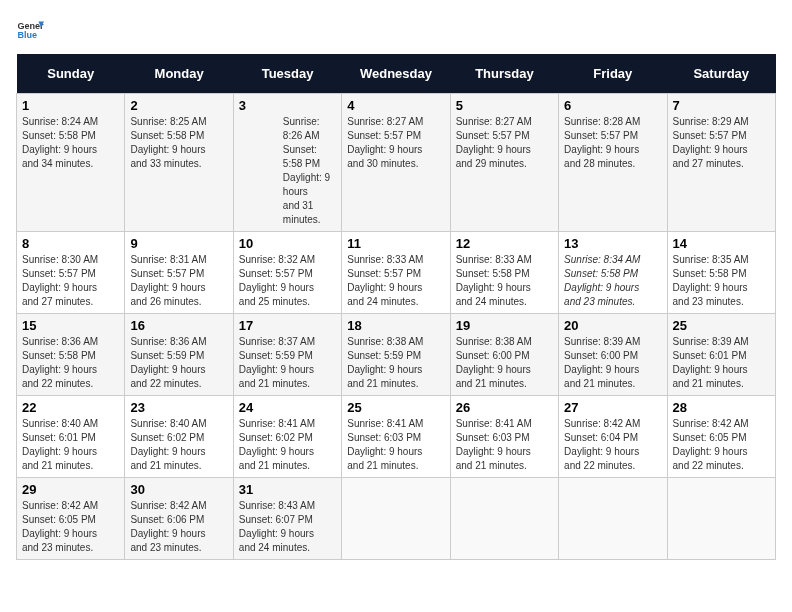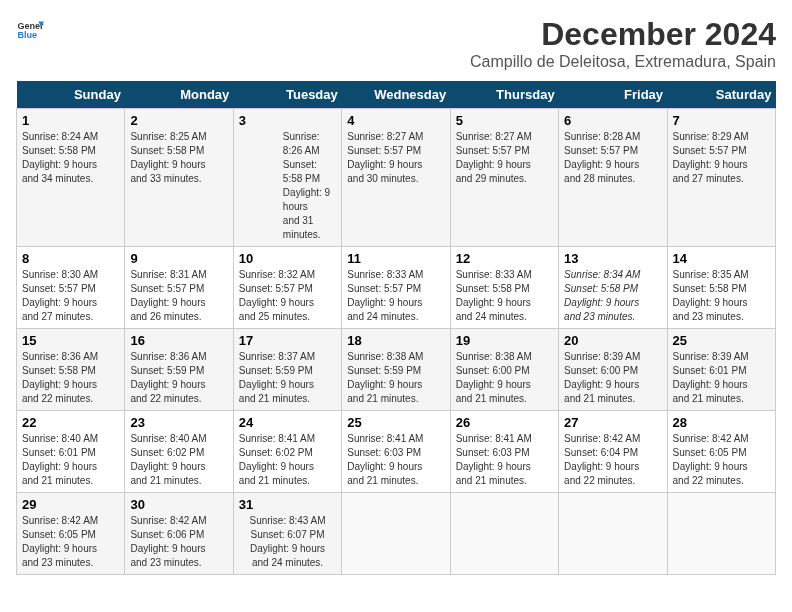--- a/index.html
+++ b/index.html
@@ -36,24 +36,24 @@
     .subtitle {
       font-size: 16px;
       color: #555;
     }
     table {
       width: 100%;
       border-collapse: collapse;
       font-size: 11px;
     }
     thead tr th {
-      background: #0c4a6e;
+      background: #0f172a;
       color: #fff;
-      padding: 6px 4px;
-      text-align: right;
+      padding: 12px 4px;
+      text-align: center;
       font-size: 13px;
       font-weight: bold;
     }
     tbody tr td {
       vertical-align: top;
       padding: 4px 5px;
       border: 1px solid #ccc;
       background: #fff;
       min-height: 80px;
       width: 14.28%;
@@ -82,24 +82,20 @@
 </head>
 <body>
 
 <div class="header-section">
   <div class="logo">
     <svg class="logo-icon" viewBox="0 0 40 40">
       <text x="2" y="18" font-size="13" font-weight="bold" fill="#333">General</text>
       <text x="2" y="32" font-size="13" font-weight="bold" fill="#2a7dc9">Blue</text>
       <polygon points="32,8 40,8 36,16" fill="#2a7dc9"></polygon>
     </svg>
-  </div>
-  <div class="title-block">
-    <div class="month-title">December 2024</div>
-    <div class="subtitle">Campillo de Deleitosa, Extremadura, Spain</div>
   </div>
 </div>
 
 <table>
   <thead>
     <tr>
     <th>Sunday</th>
         <th>Monday</th>
         <th>Tuesday</th>
         <th>Wednesday</th>
@@ -323,21 +319,21 @@
         </td>
         <td>
           <span class="day-num">30</span>
           <div class="day-info" style="white-space: pre-line;">Sunrise: 8:42 AM
 Sunset: 6:06 PM
 Daylight: 9 hours
 and 23 minutes.</div>
         </td>
         <td>
           <span class="day-num">31</span>
-          <div class="day-info" style="white-space: pre-line; text-align: center;">Sunrise: 8:43 AM
+          <div class="day-info" style="white-space: pre-line;">Sunrise: 8:43 AM
 Sunset: 6:07 PM
 Daylight: 9 hours
 and 24 minutes.</div>
         </td>
         <td class="empty-cell"></td>
         <td class="empty-cell"></td>
         <td class="empty-cell"></td>
         <td class="empty-cell"></td>
       </tr>
     </tbody>

